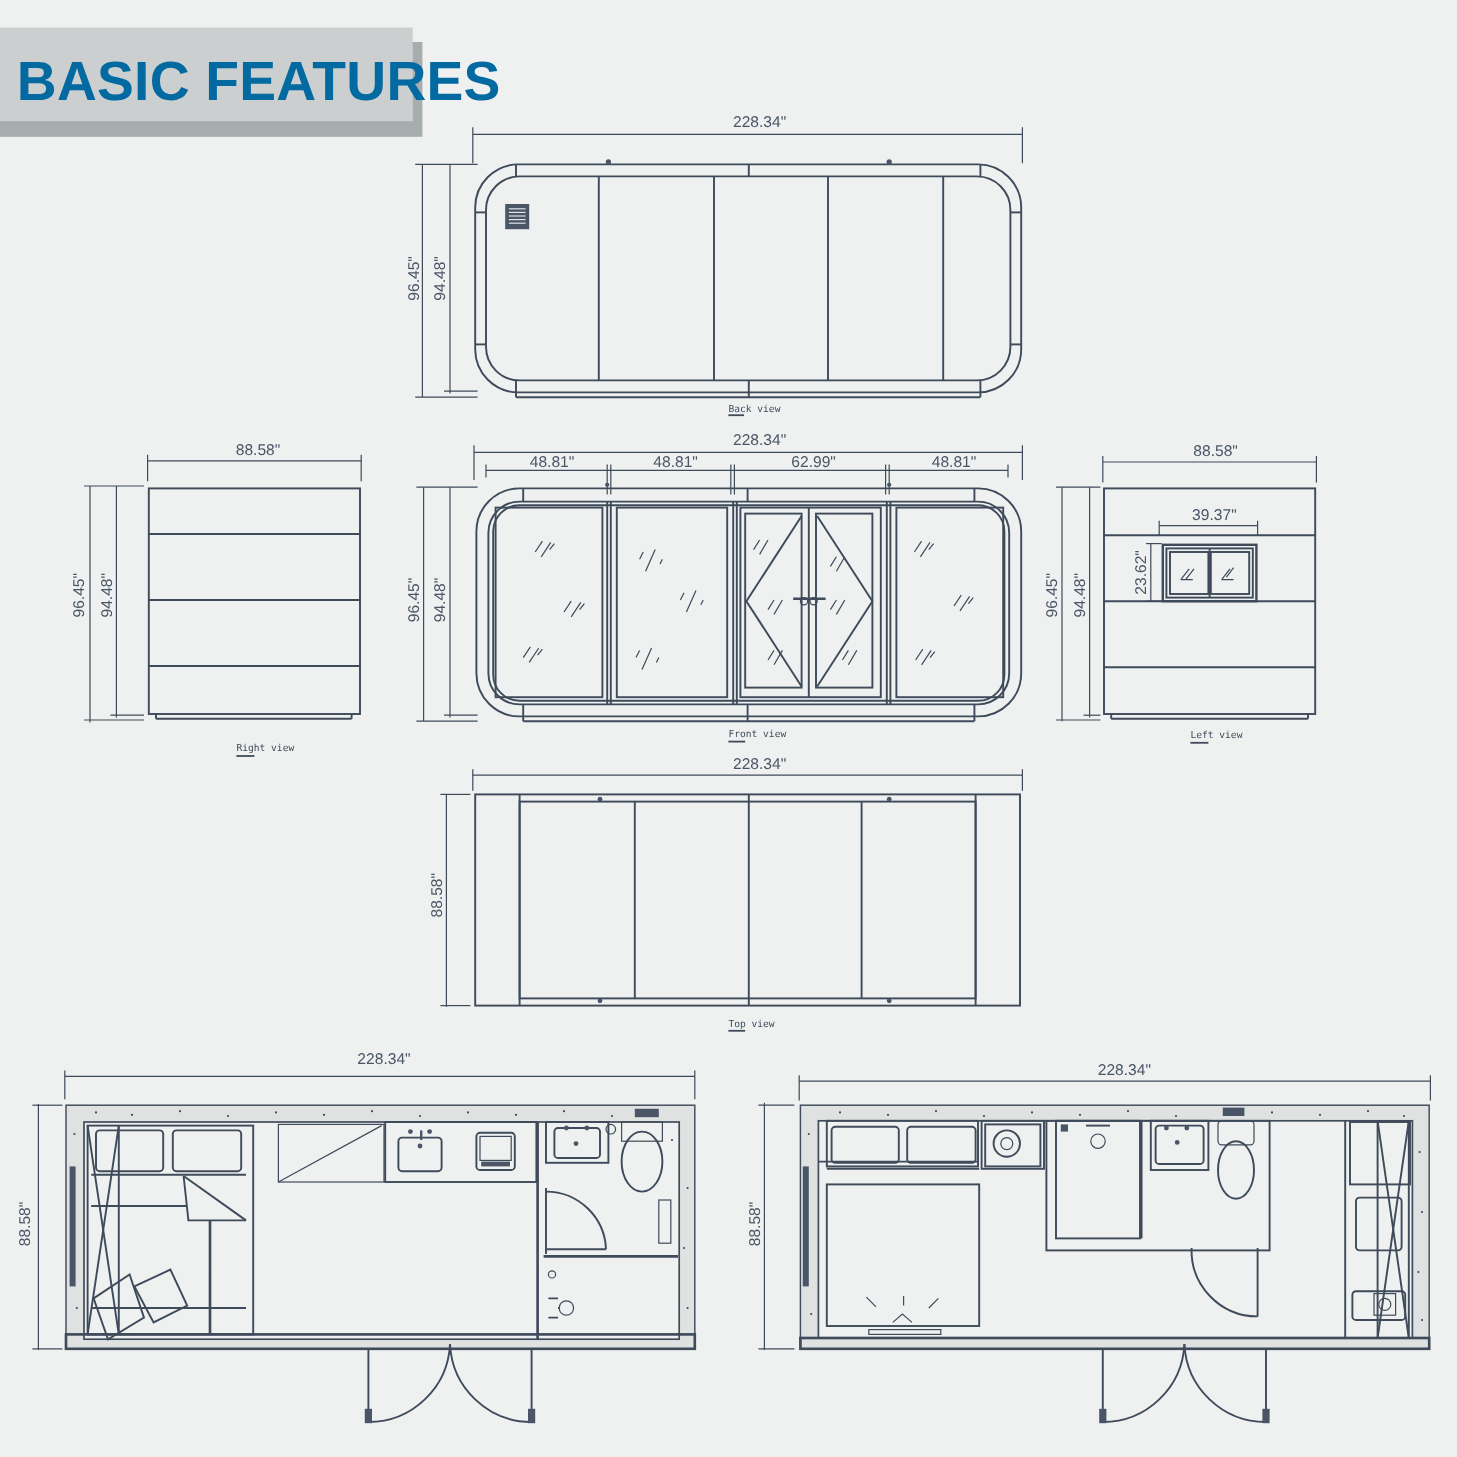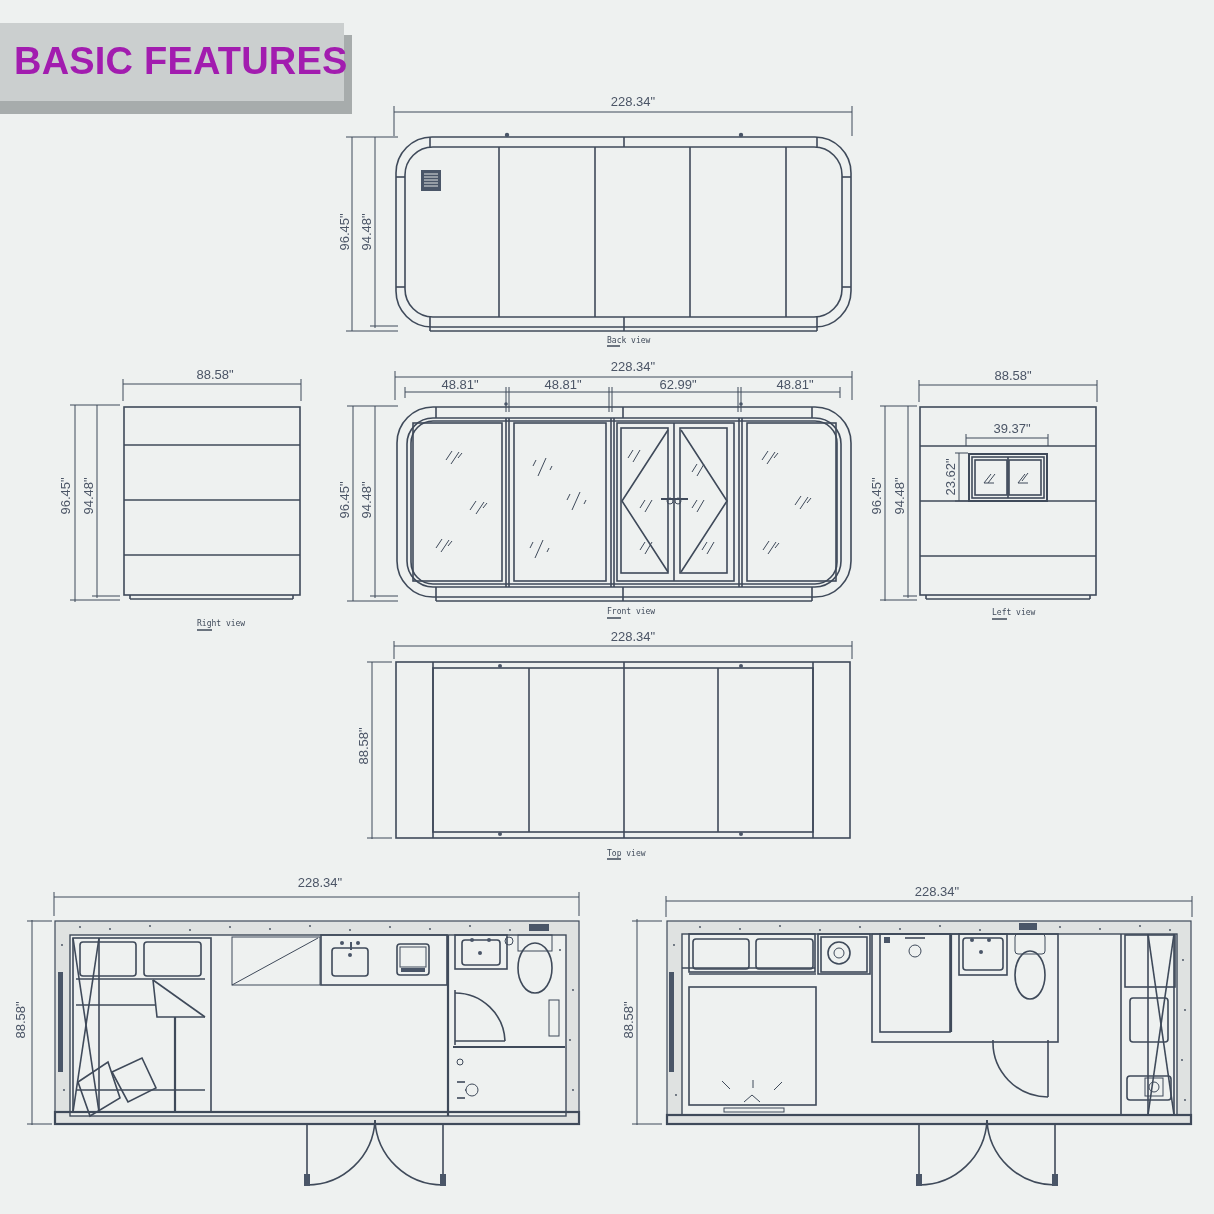--- a/index.html
+++ b/index.html
@@ -12,21 +12,21 @@
   .header-shadow {
     position: absolute; left: 0; top: 35px; width: 352px; height: 79px;
     background: #a7acac;
   }
   .header-box {
     position: absolute; left: 0; top: 23px; width: 344px; height: 78px;
     background: #cbcfcf;
   }
   .header-title {
     position: absolute; left: 14px; top: 40px;
-    font-size: 38px; font-weight: bold; color: #a21caf; letter-spacing: 0.2px;
+    font-size: 46px; font-weight: bold; color: #0369a1; letter-spacing: 0.2px;
     white-space: nowrap;
   }
   svg.draw { position: absolute; left: 0; top: 0; }
   .ln { stroke: #3f4a5a; fill: none; stroke-width: 1.6; }
   .thin { stroke: #3f4a5a; fill: none; stroke-width: 1; }
   .thick { stroke: #3f4a5a; fill: none; stroke-width: 2.2; }
   .dim-text { font-family: "Liberation Sans", sans-serif; font-size: 13px; fill: #4b5566; }
   .view-label { font-family: "DejaVu Sans Mono", monospace; font-size: 8px; fill: #3f4a5a; }
   .fill-dark { fill: #4a5668; }
   .speckle { fill: #dfe2e1; stroke: #3f4a5a; stroke-width: 1.2; }

